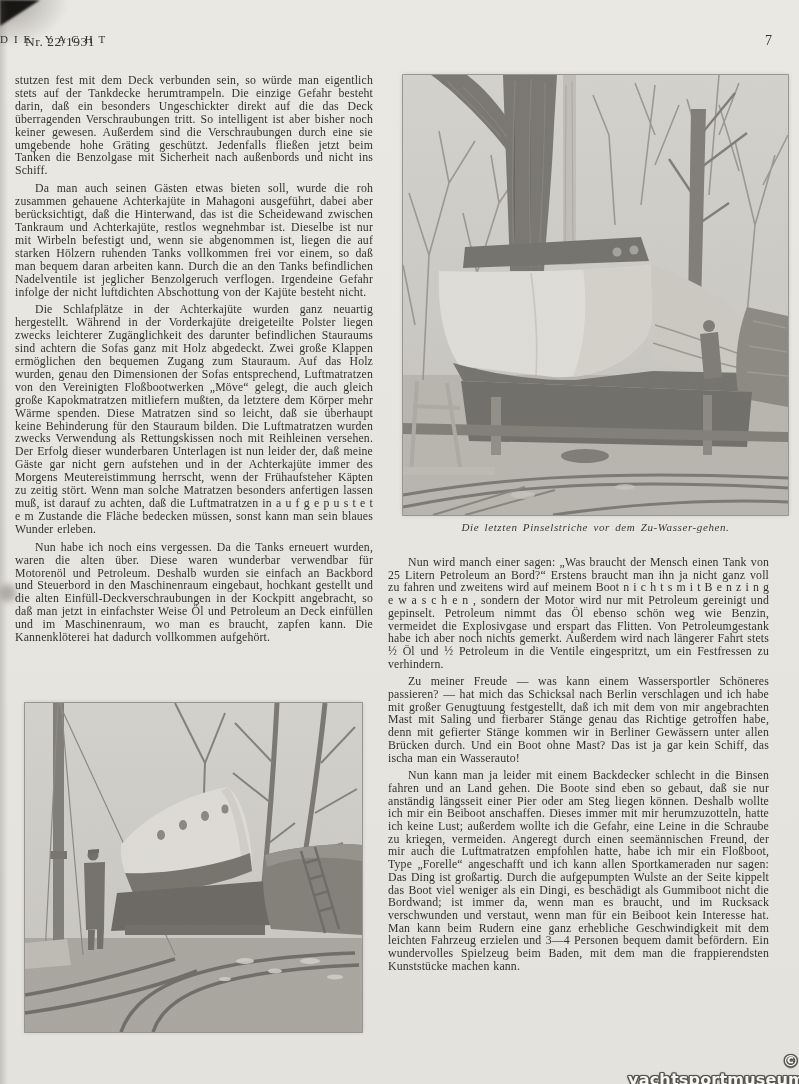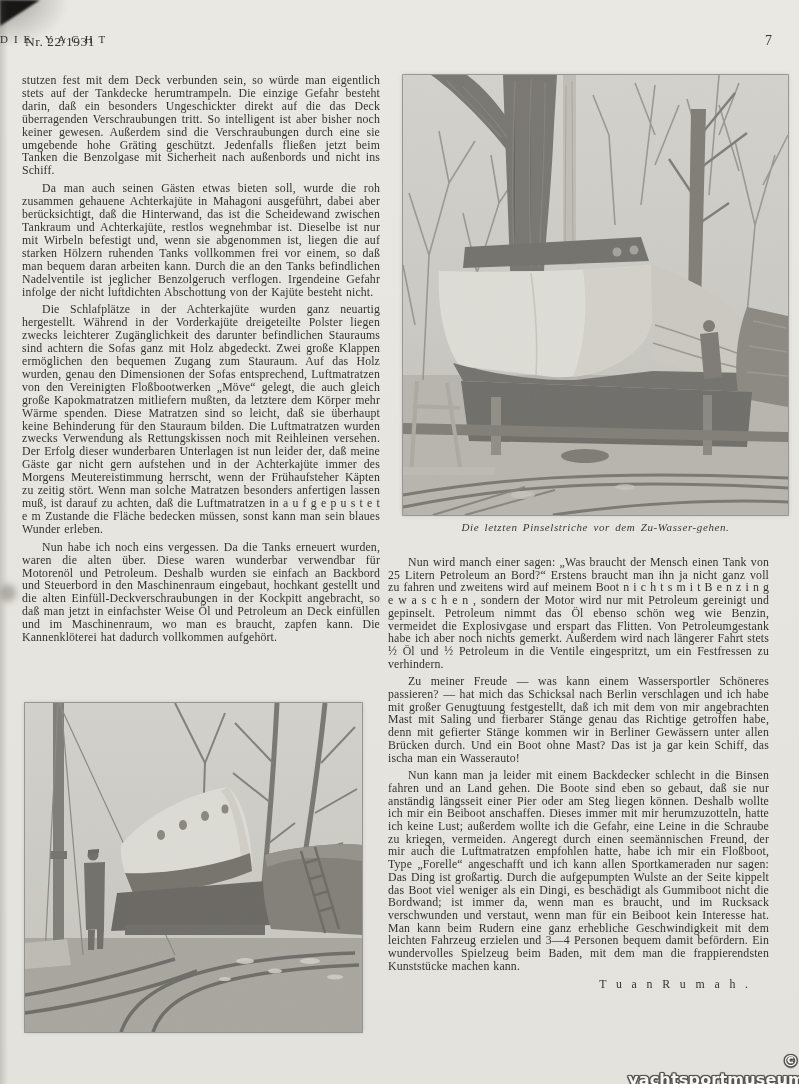--- a/index.html
+++ b/index.html
@@ -21,21 +21,21 @@
 
   
   .header-issue{position:absolute;left:25px;top:34px;font-size:13.5px;letter-spacing:.5px;color:#3a3731;}
   .header-title{position:absolute;left:0;top:33px;width:732px;text-align:left;
     font-size:11px;letter-spacing:6px;color:#34312b;}
   .header-page{position:absolute;left:700px;top:33px;width:72px;text-align:right;font-size:14px;color:#3a3731;}
 
   
   .col{position:absolute;text-align:justify;font-size:11.8px;line-height:12.9px;
     letter-spacing:.15px;word-spacing:.8px;color:#35322c;}
-  .col-left{left:22px;top:74px;width:358px;}
+  .col-left{left:15px;top:74px;width:358px;}
   .col-right{left:388px;top:556px;width:381px;line-height:12.7px;}
   .col p{margin:0 0 5px 0;text-indent:20px;}
   .col p.cont{text-indent:0;}
 
   .caption{position:absolute;font-style:italic;font-size:11px;letter-spacing:.6px;
     word-spacing:2px;text-align:center;color:#3b3832;}
   .caption-1{left:403px;top:521px;width:385px;}
   .caption-2{left:25px;top:1046px;width:337px;}
 
   .signature{text-align:right;padding-right:18px;letter-spacing:3px;text-indent:0;
@@ -161,21 +161,20 @@
       <ellipse cx="182" cy="381" rx="24" ry="7" fill="#34312b"></ellipse>
       <rect x="0" y="0" width="385" height="440" filter="url(#g1)" opacity=".5" fill="#cdcbc5"></rect>
     </svg>
   </div>
   <div class="caption caption-1">Die letzten Pinselstriche vor dem Zu-Wasser-gehen.</div>
 
   <div class="col col-right">
     <p>Nun wird manch einer sagen: „Was braucht der Mensch einen Tank von 25 Litern Petroleum an Bord?“  Erstens braucht man ihn ja nicht ganz voll zu fahren und zweitens wird auf meinem Boot n i c h t s  m i t  B e n z i n  g e w a s c h e n ,  sondern der Motor wird nur mit Petroleum gereinigt und gepinselt.  Petroleum nimmt das Öl ebenso schön weg wie Benzin, vermeidet die Explosivgase und erspart das Flitten. Von Petroleumgestank habe ich aber noch nichts gemerkt.  Außerdem wird nach längerer Fahrt stets ½ Öl und ½ Petroleum in die Ventile eingespritzt, um ein Festfressen zu verhindern.</p>
     <p>Zu meiner Freude — was kann einem Wassersportler Schöneres passieren? — hat mich das Schicksal nach Berlin verschlagen und ich habe mit großer Genugtuung festgestellt, daß ich mit dem von mir angebrachten Mast mit Saling und fierbarer Stänge genau das Richtige getroffen habe, denn mit gefierter Stänge kommen wir in Berliner Gewässern unter allen Brücken durch.  Und ein Boot ohne Mast?  Das ist ja gar kein Schiff, das ischa man ein Wasserauto!</p>
     <p>Nun kann man ja leider mit einem Backdecker schlecht in die Binsen fahren und an Land gehen. Die Boote sind eben so gebaut, daß sie nur anständig längsseit einer Pier oder am Steg liegen können.  Deshalb wollte ich mir ein Beiboot anschaffen. Dieses immer mit mir herumzuzotteln, hatte ich keine Lust; außerdem wollte ich die Gefahr, eine Leine in die Schraube zu kriegen, vermeiden.  Angeregt durch einen seemännischen Freund, der mir auch die Luftmatratzen empfohlen hatte, habe ich mir ein Floßboot, Type „Forelle“ angeschafft und ich kann allen Sportkameraden nur sagen:  Das Ding ist großartig.  Durch die aufgepumpten Wulste an der Seite kippelt das Boot viel weniger als ein Dingi, es beschädigt als Gummiboot nicht die Bordwand; ist immer da, wenn man es braucht, und im Rucksack verschwunden und verstaut, wenn man für ein Beiboot kein Interesse hat. Man kann beim Rudern eine ganz erhebliche Geschwindigkeit mit dem leichten Fahrzeug erzielen und 3—4 Personen bequem damit befördern.  Ein wundervolles Spielzeug beim Baden, mit dem man die frappierendsten Kunststücke machen kann.</p>
-    <p class="signature">T u a n  R u m a h .</p>
   </div>
 
   <div class="photo photo-2">
     <svg viewBox="0 0 337 329" preserveAspectRatio="none">
       <defs>
         <linearGradient id="sky2" x1="0" y1="0" x2="0" y2="1">
           <stop offset="0" stop-color="#d9d7d1"></stop>
             <stop offset="1" stop-color="#c7c5be"></stop>
         </linearGradient>
       </defs>

